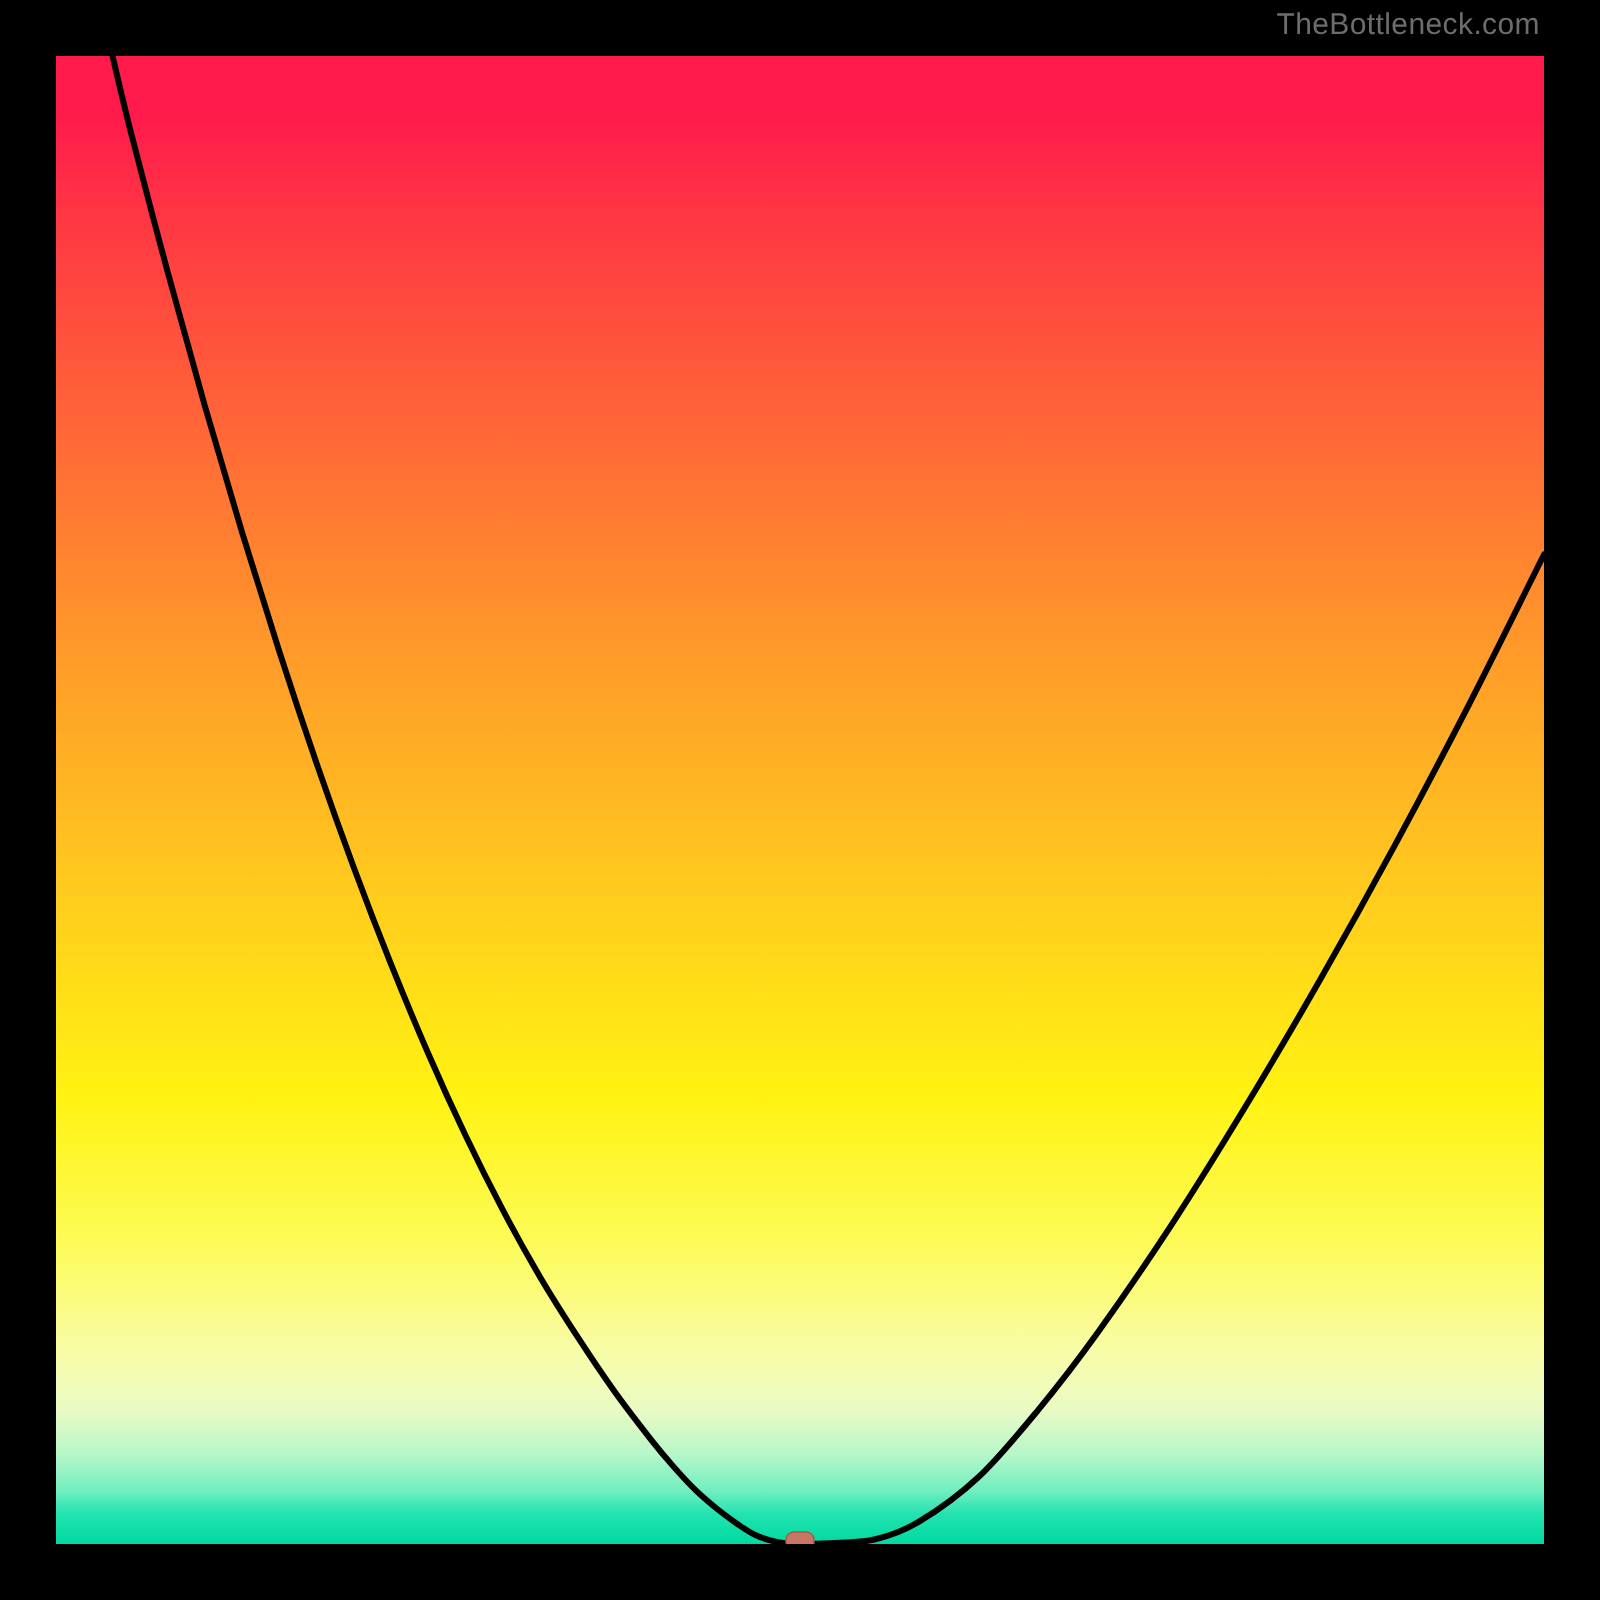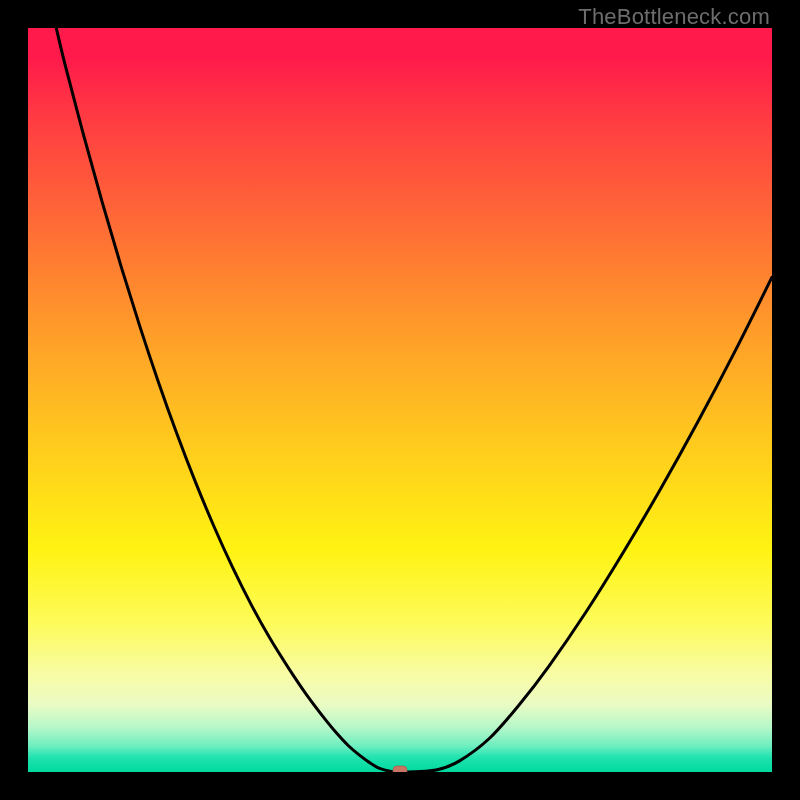--- a/index.html
+++ b/index.html
@@ -51,21 +51,21 @@
     left: 0; top: 0;
     width: 744px;
     height: 744px;
     display: block;
   }
   .watermark {
     position: absolute;
     top: 4px;
     right: 30px;
     color: #6d6d6d;
-    font-size: 22px;
+    font-size: 15px;
     letter-spacing: 0.2px;
     font-weight: 500;
     user-select: none;
   }
 </style>
 </head>
 <body>
 
 <div class="outer">
   <div class="plot-area">

